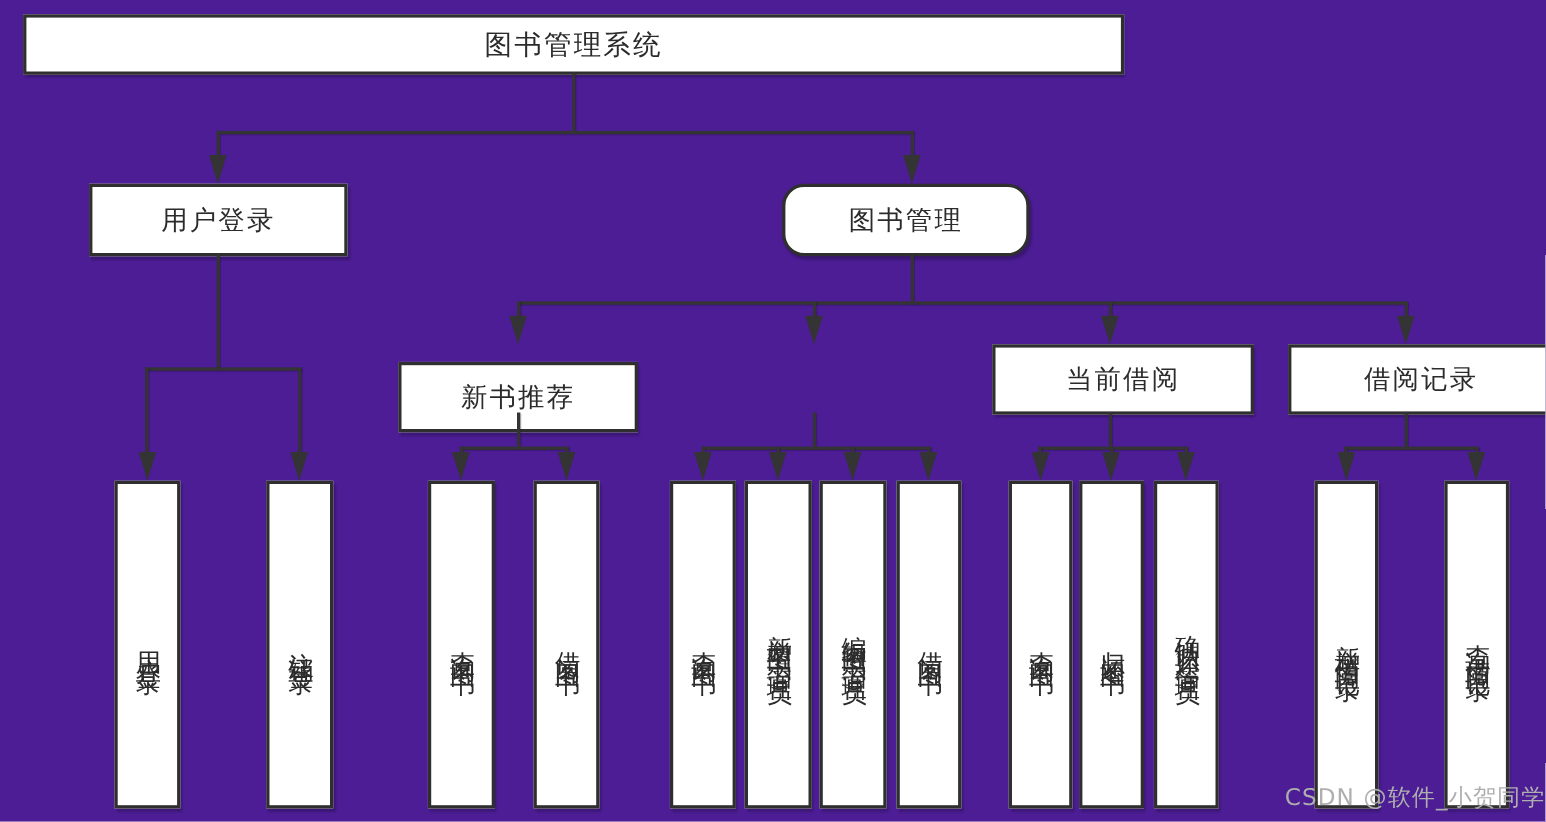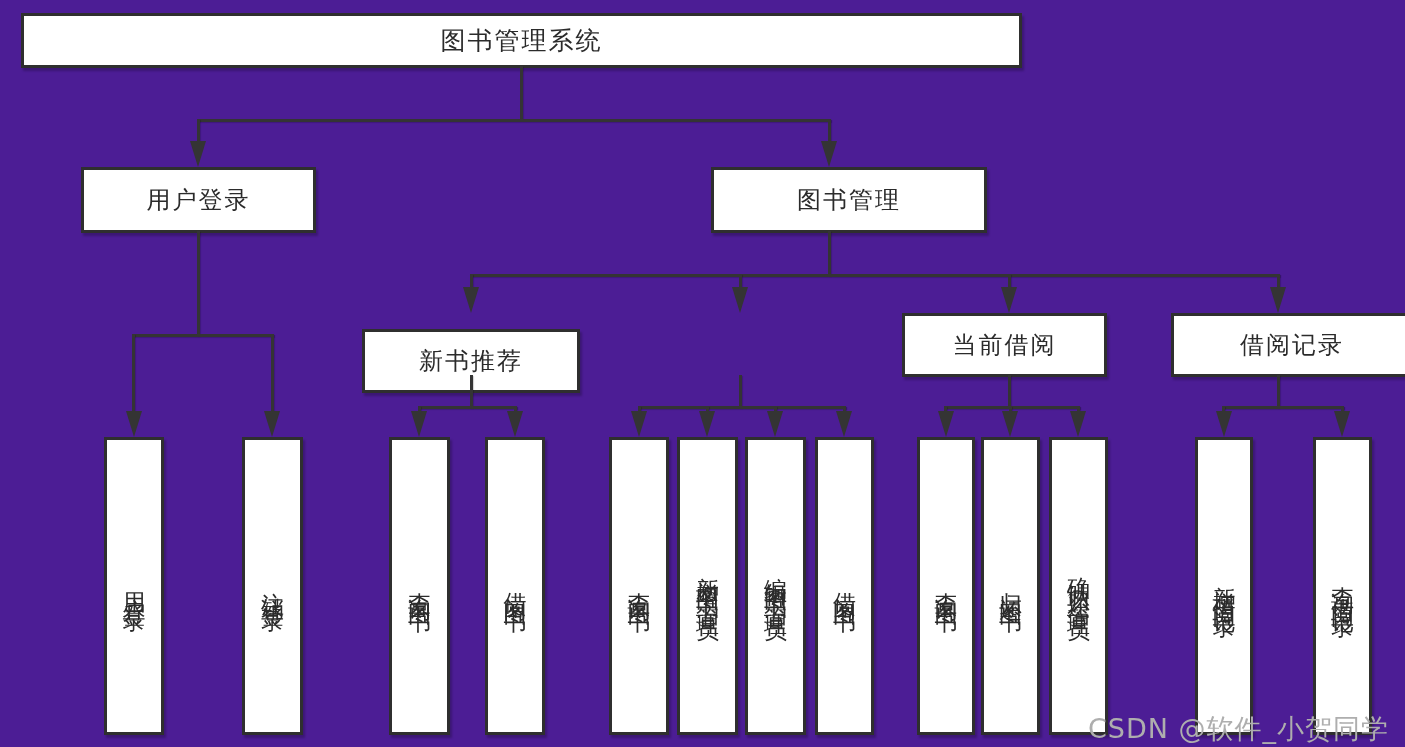--- a/index.html
+++ b/index.html
@@ -50,22 +50,22 @@
   .tri {
     position: absolute;
     width: 0; height: 0;
     border-left: 8px solid transparent;
     border-right: 8px solid transparent;
     border-top: 26px solid #343434;
   }
   #watermark {
     position: absolute;
     top: 711px;
-    right: 16px;
-    font-size: 27px;
+    right: 0;
+    font-size: 21px;
     color: #aeaeae;
     letter-spacing: 1px;
     z-index: 5;
     white-space: nowrap;
     text-align: center;
   }
 </style>
 </head>
 <body>
 
@@ -78,21 +78,21 @@
   <div class="v" style="left:520px; top:66px; height:54px;"></div>
   <div class="h" style="left:197px; top:119px; width:634px;"></div>
   <div class="v" style="left:197px; top:119px; height:26px;"></div>
   <div class="tri" style="left:190px; top:141px;"></div>
   <div class="v" style="left:828px; top:119px; height:26px;"></div>
   <div class="tri" style="left:821px; top:141px;"></div>
 
   <div class="node" style="left:81px; top:167px; width:235px; height:66px;">
     <span>用户登录</span>
   </div>
-  <div class="node" style="left:711px; top:167px; width:276px; height:66px;">
+  <div class="node" style="left:711px; top:167px; width:225px; height:66px;border-radius:20px;">
     <span>图书管理</span>
   </div>
 
   <div class="v" style="left:197px; top:231px; height:105px;"></div>
   <div class="h" style="left:133px; top:334px; width:141px;"></div>
   <div class="v" style="left:132px; top:334px; height:79px;"></div>
   <div class="tri" style="left:126px; top:411px;"></div>
   <div class="v" style="left:271px; top:334px; height:79px;"></div>
   <div class="tri" style="left:264px; top:411px;"></div>
 
@@ -103,21 +103,21 @@
   <div class="v" style="left:739px; top:274px; height:16px;"></div>
   <div class="tri" style="left:732px; top:287px;"></div>
   <div class="v" style="left:1008px; top:274px; height:16px;"></div>
   <div class="tri" style="left:1001px; top:287px;"></div>
   <div class="v" style="left:1277px; top:274px; height:16px;"></div>
   <div class="tri" style="left:1270px; top:287px;"></div>
 
   <div class="node" style="left:362px; top:329px; width:218px; height:64px;justify-content:center;">
     <span>新书推荐</span>
   </div>
-  <div class="node" style="left:902px; top:313px; width:205px; height:64px;">
+  <div class="node" style="left:902px; top:313px; width:238px; height:64px;">
     <span>当前借阅</span>
   </div>
   <div class="node" style="left:1171px; top:313px; width:242px; height:64px;">
     <span>借阅记录</span>
   </div>
 
   <div class="v" style="left:470px; top:375px; height:33px;"></div>
   <div class="h" style="left:418px; top:406px; width:99px;"></div>
   <div class="v" style="left:418px; top:406px; height:10px;"></div>
   <div class="tri" style="left:411px; top:411px;"></div>

